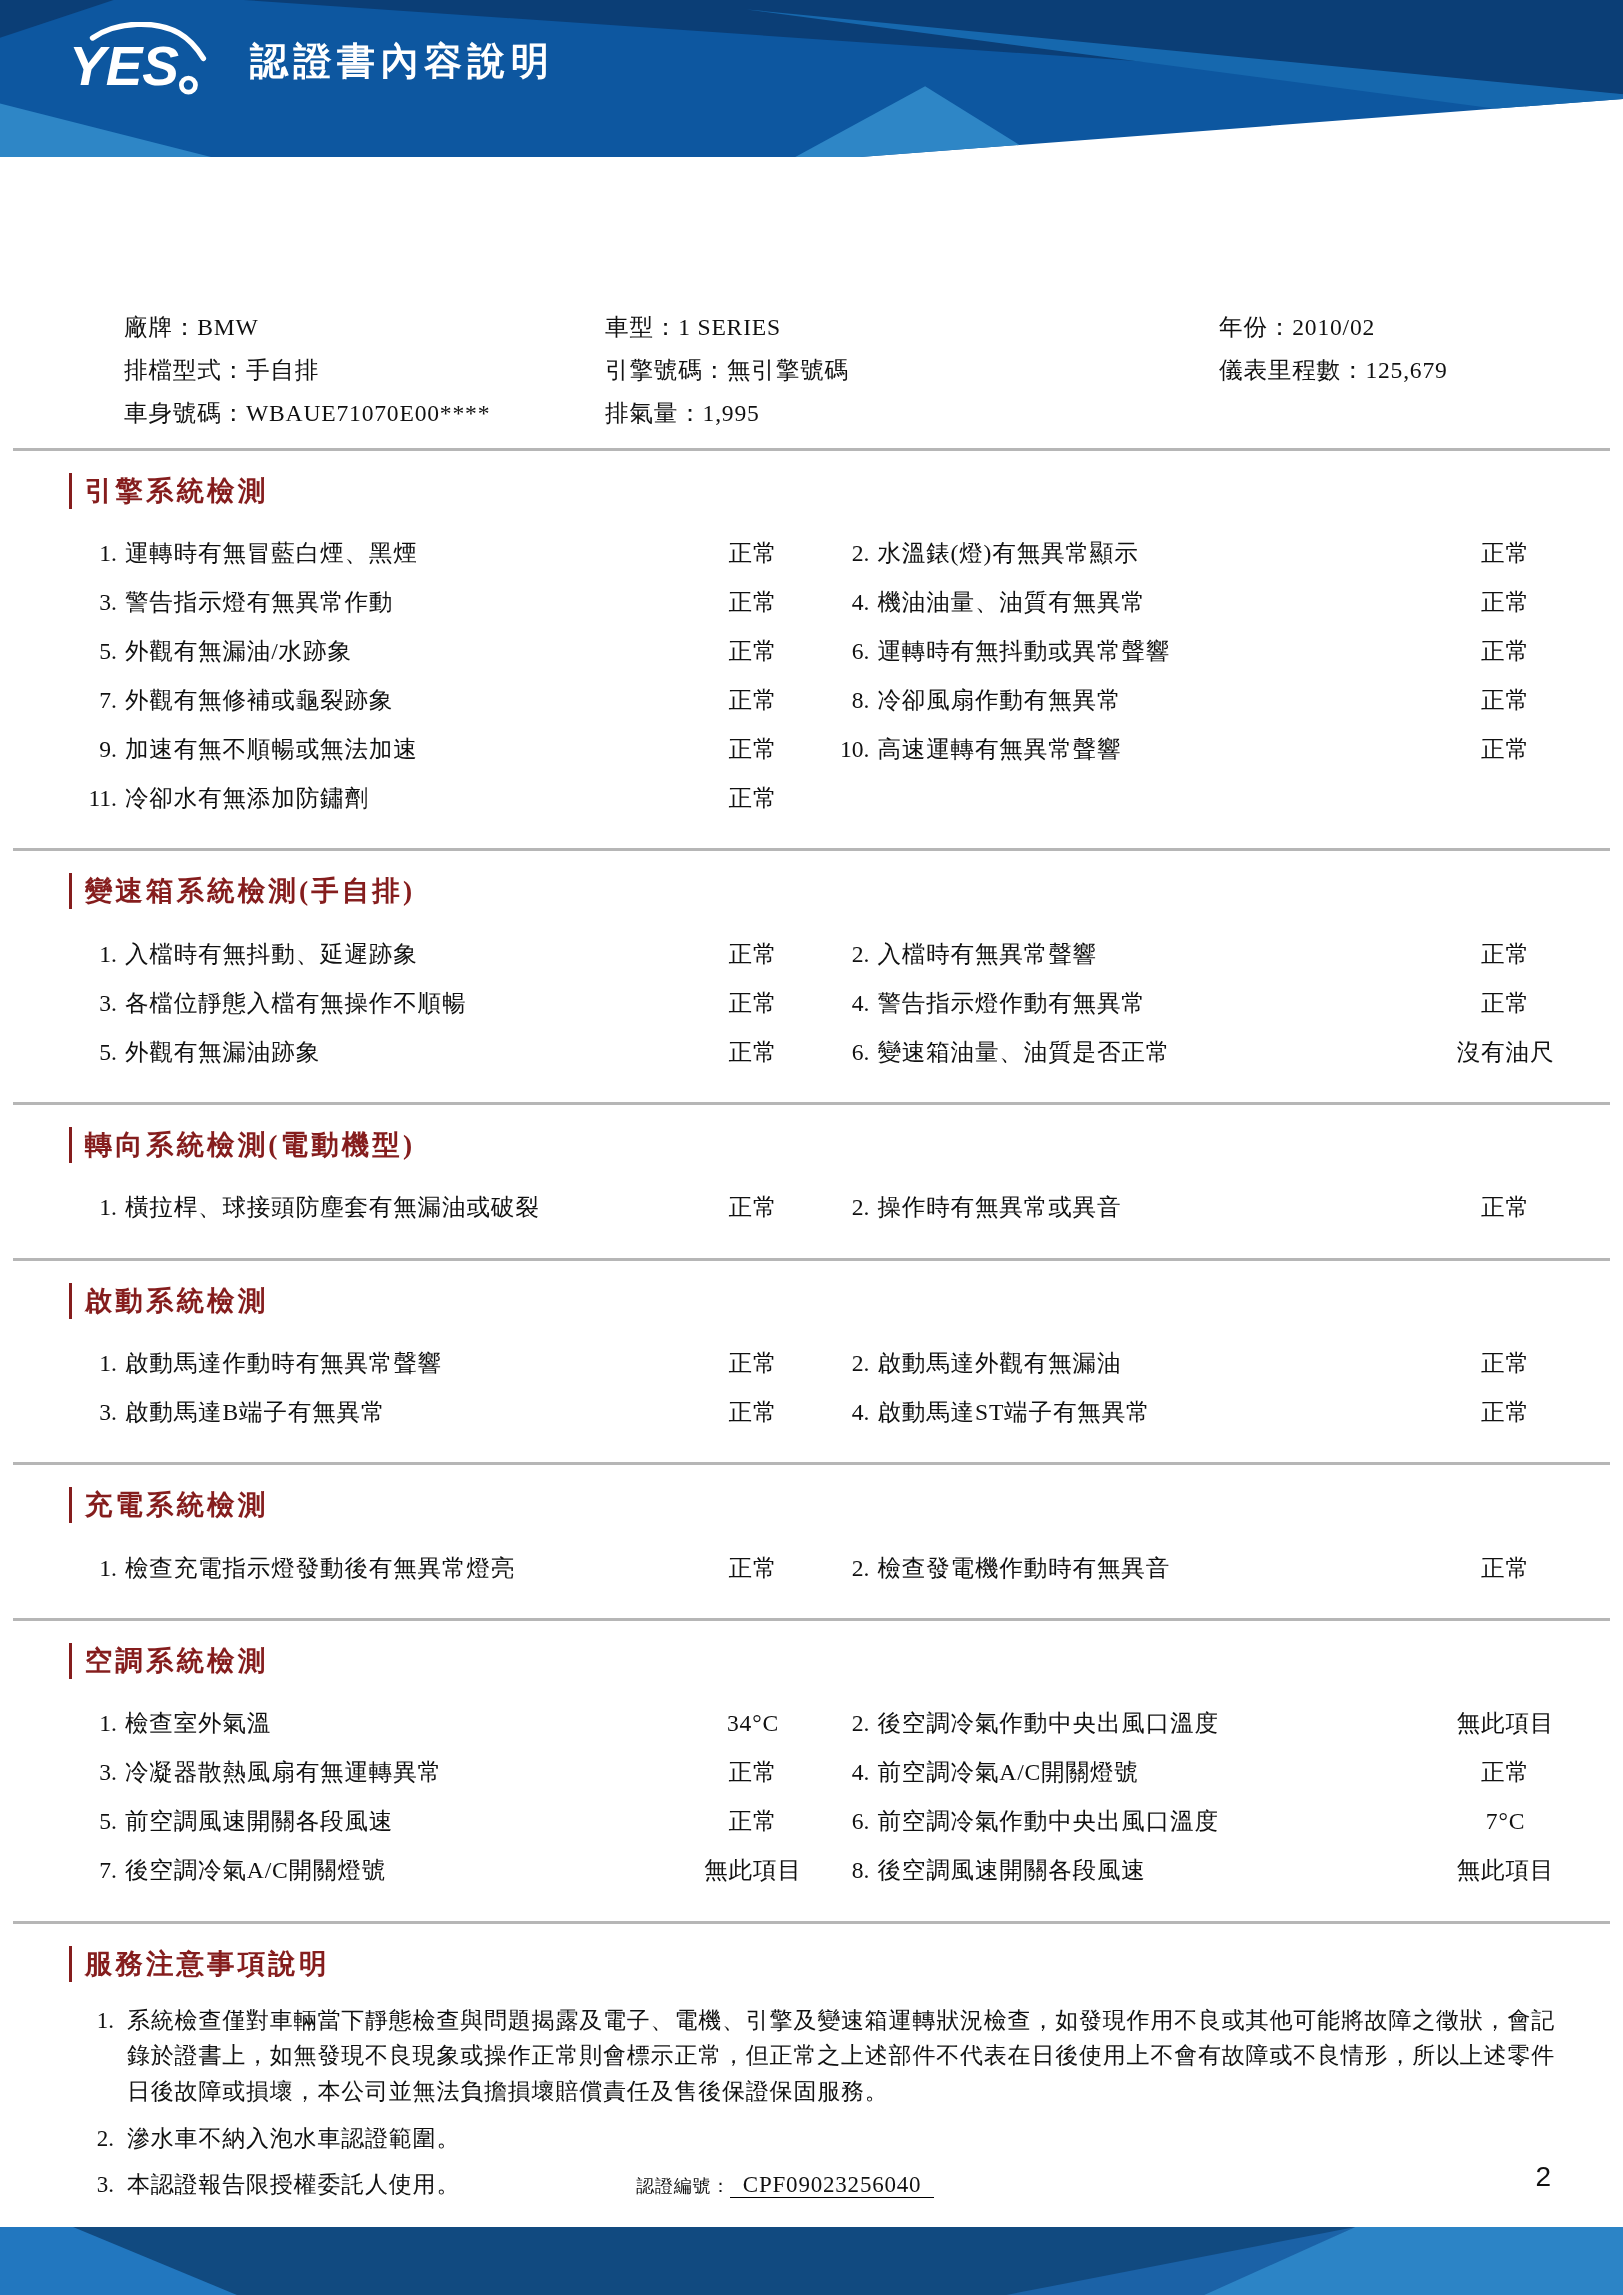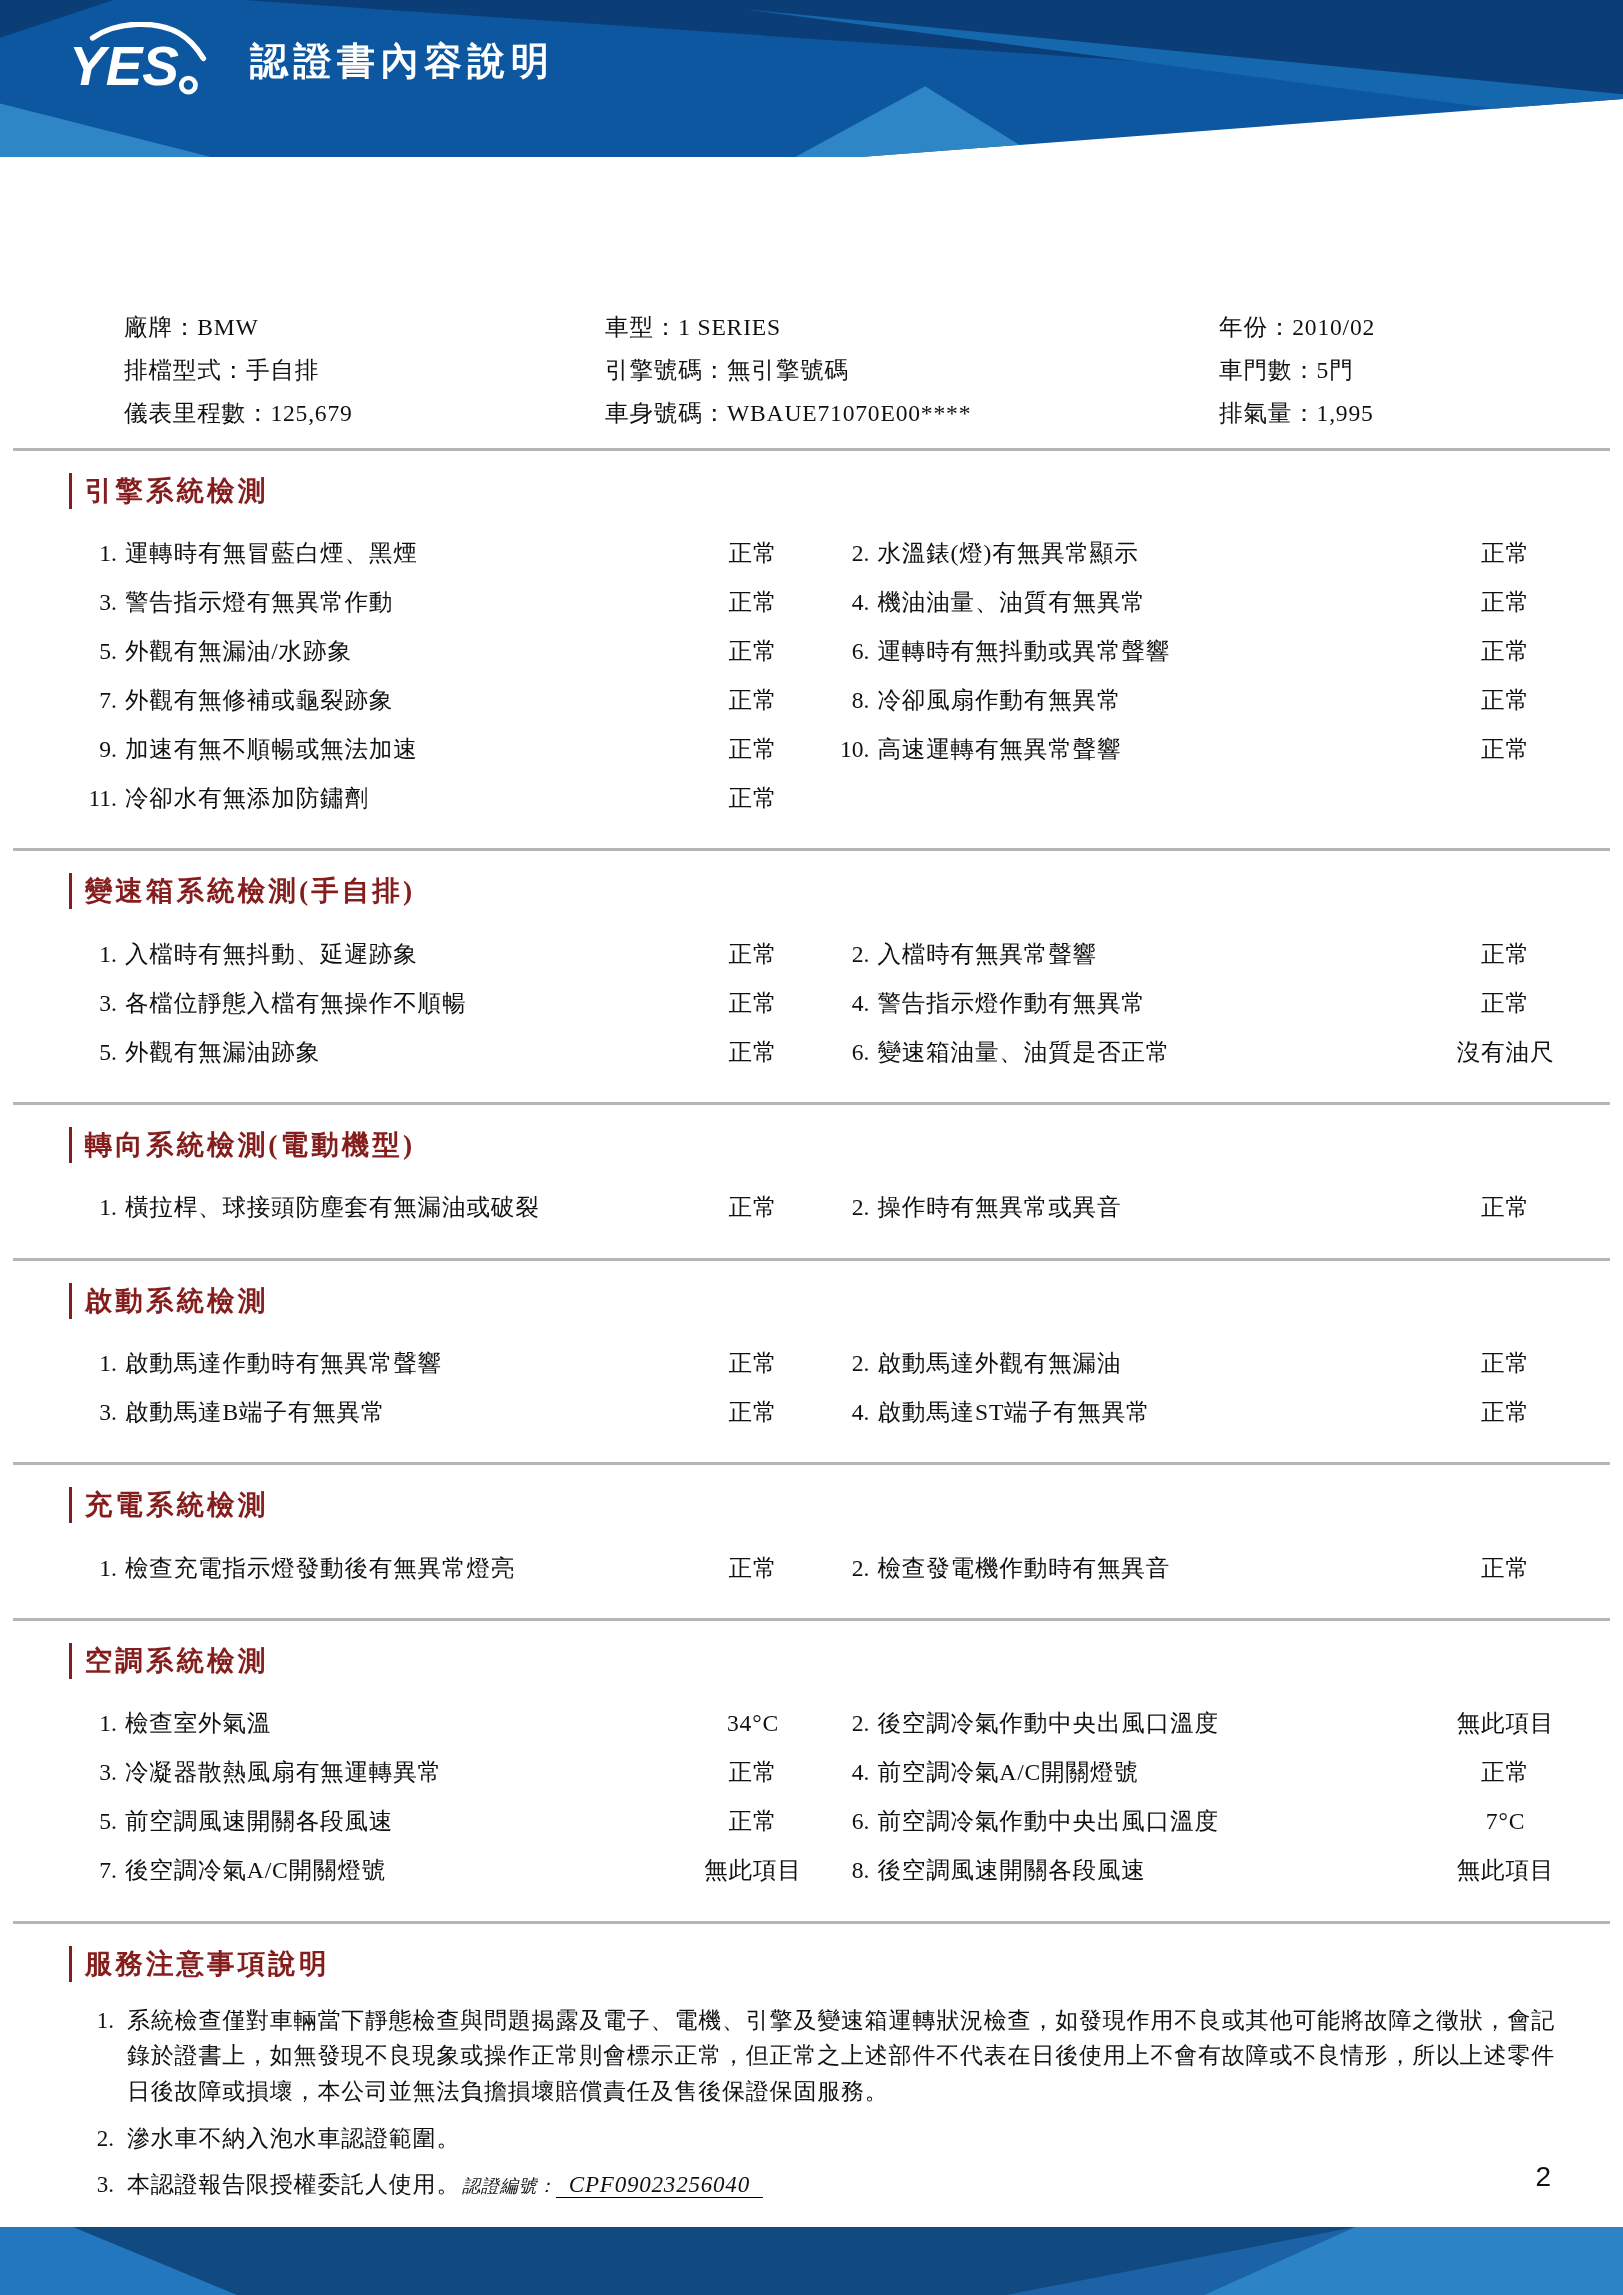--- a/index.html
+++ b/index.html
@@ -42,21 +42,21 @@
   .cell{flex:1;display:flex;align-items:baseline;height:49px;line-height:49px;font-size:23.6px;}
   .num{width:42px;text-align:right;padding-right:7.9px;flex:none;}
   .txt{flex:1;letter-spacing:0.8px;white-space:nowrap;overflow:hidden;}
   .res{width:149px;flex:none;text-align:center;letter-spacing:0.8px;}
   
   .notes{padding:15.7px 0 0 0;}
   .notes-list{margin-top:19px;}
   .note{display:flex;align-items:baseline;padding:0 39px 0 75px;margin-top:6.3px;font-size:23px;}
   .nnum{width:39px;text-align:right;padding-right:11px;flex:none;}
   .ntext{margin:2px;max-width:1437px;line-height:1.56;letter-spacing:0.8px;}
-  .cert{white-space:nowrap;font-style:italic;}
+  .cert{margin-left:174px;white-space:nowrap;}
   .cert-label{font-size:18px;letter-spacing:0.8px;}
   .cert-num{font-size:23px;border-bottom:1.6px solid #000;padding:0 12.6px;letter-spacing:0.8px;}
   
   .page-num{position:absolute;top:2161px;right:72px;font-size:28px;font-family:"Liberation Sans","DejaVu Sans",sans-serif;}
   .ftr{position:absolute;left:0;right:0;bottom:0;height:68px;background:#114a80;}
   .ftr .shape{position:absolute;inset:0;}
   .ftr-left{background:#2277bf;clip-path:polygon(0 0,4.5% 0,14.6% 100%,0 100%);}
   .ftr-mid{background:#1b62a7;clip-path:polygon(62% 100%,83.5% 0,74.5% 100%);}
   .ftr-right{background:#2c84c6;clip-path:polygon(83.5% 0,100% 0,100% 100%,74.2% 100%);}
 </style>
@@ -81,21 +81,20 @@
     </div>
   </header>
 
   <section class="vehicle-info">
     <div class="vi-grid">
       <div class="vi-cell"><span>廠牌：</span><span>BMW</span></div>
       <div class="vi-cell"><span>車型：</span><span>1 SERIES</span></div>
       <div class="vi-cell"><span>年份：</span><span>2010/02</span></div>
       <div class="vi-cell"><span>排檔型式：</span><span>手自排</span></div>
       <div class="vi-cell"><span>引擎號碼：</span><span>無引擎號碼</span></div>
-      <div class="vi-cell"><span>車門數：</span><span>5門</span></div>
       <div class="vi-cell"><span>儀表里程數：</span><span>125,679</span></div>
       <div class="vi-cell"><span>車身號碼：</span><span>WBAUE71070E00****</span></div>
       <div class="vi-cell"><span>排氣量：</span><span>1,995</span></div>
     </div>
   </section>
 
   <div class="rule"></div>
 
   <section class="insp">
     <div class="sec-head">

